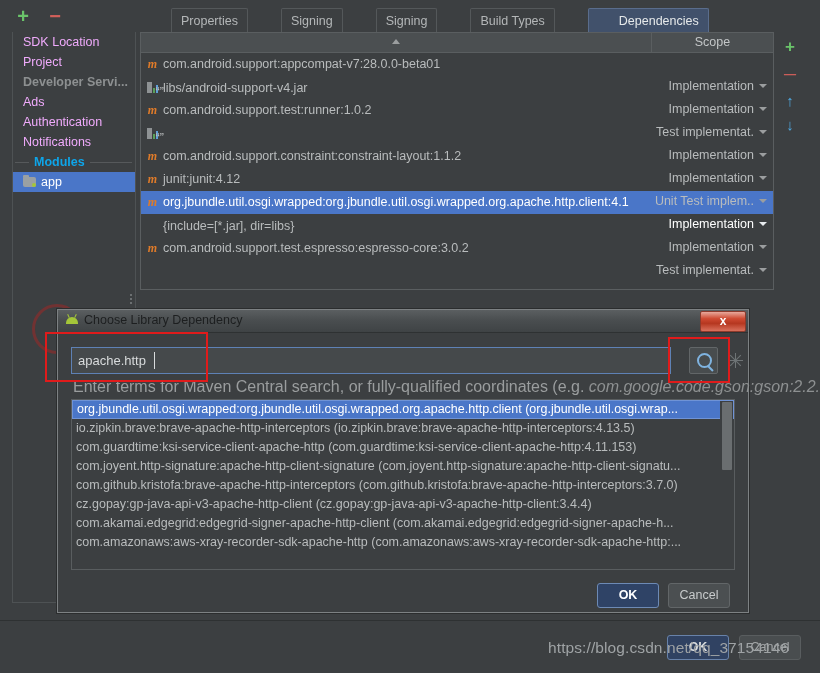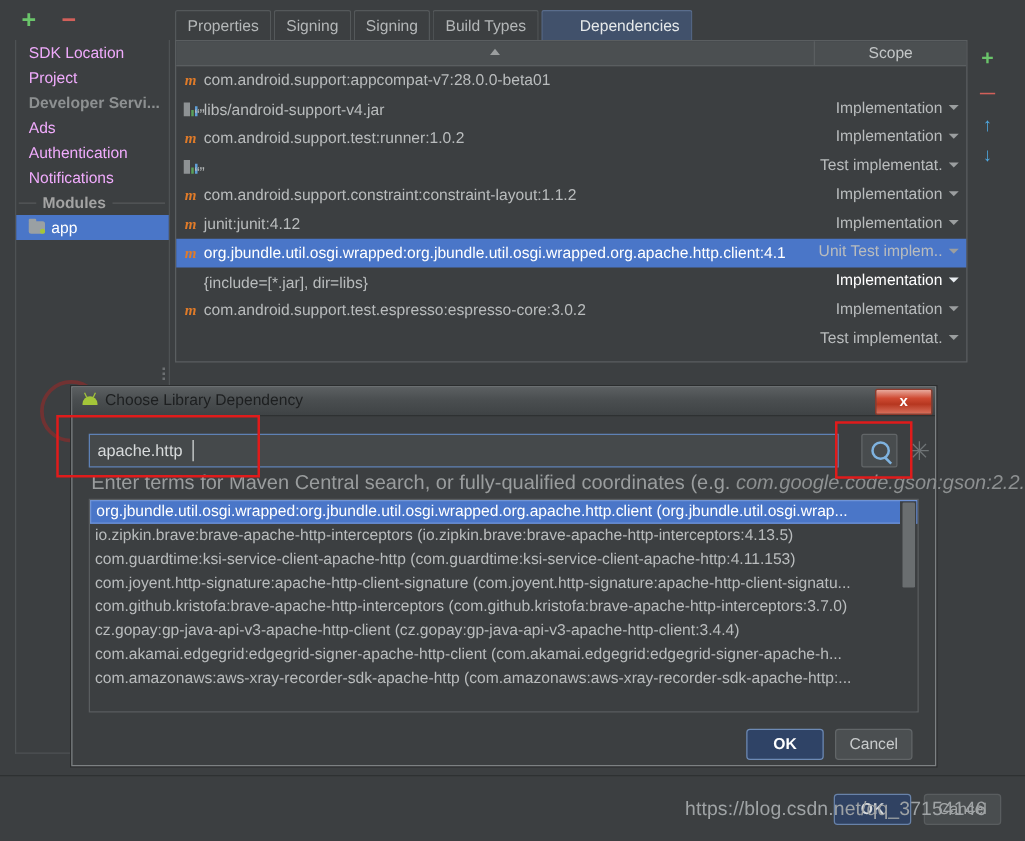--- a/index.html
+++ b/index.html
@@ -20,34 +20,34 @@
           font-size:20px;font-weight:bold;cursor:pointer;}
   #tb-add{left:13px;top:4px;color:#6ac46a;}
   #tb-rem{left:45px;top:4px;color:#d2605a;}
 
   
   #sidebar{position:absolute;left:12px;top:32px;width:124px;height:571px;
            background:#3c3f41;border:1px solid #4e5254;border-top:none;box-sizing:border-box;}
   .side-item{height:20px;line-height:20px;padding-left:10px;color:#f0abfc;font-size:12.5px;
              white-space:nowrap;overflow:hidden;cursor:default;}
   .side-item.dim{color:#8d9091;font-weight:bold;}
-  .side-sep{display:flex;align-items:center;height:20px;color:#a3a3a3;font-weight:bold;font-size:12.5px;}
+  .side-sep{display:flex;align-items:center;height:20px;color:#0ea5e9;font-weight:bold;font-size:12.5px;}
   .side-sep .ln{flex:0 0 14px;height:1px;background:#56595b;margin-right:5px;margin-left:2px;}
   .side-sep .ln2{flex:1 1 auto;height:1px;background:#56595b;margin-left:5px;margin-right:3px;}
   .side-item.sel{background:#4a76c8;color:#ffffff;}
   .folder-ic{display:inline-block;width:13px;height:11px;position:relative;vertical-align:-1px;margin-right:5px;}
   .folder-ic i{position:absolute;left:0;top:1px;width:13px;height:10px;background:#9aa0a3;border-radius:1px 2px 2px 2px;}
   .folder-ic i:before{content:"";position:absolute;left:0;top:-2px;width:6px;height:3px;background:#9aa0a3;border-radius:1px;}
   .folder-ic b{position:absolute;right:0px;bottom:0px;width:4px;height:4px;border-radius:50%;background:#a4c639;}
 
   
   #tabs{position:absolute;left:140px;top:5px;height:28px;display:flex;align-items:flex-end;}
   .tab{height:24px;line-height:24px;padding:0 9px;margin-right:2px;font-size:12.5px;
        color:#b4b7b8;background:#3c3f41;border:1px solid #54585a;border-bottom:none;
-       border-radius:2px 2px 0 0;cursor:pointer;white-space:nowrap;}
+       border-radius:2px 2px 0 0;cursor:pointer;white-space:nowrap;margin-left:31px;}
   .tab.active{background:#41516b;color:#e6e9ea;border-color:#5a6d8c;padding-left:30px;}
 
   
   #deps-panel{position:absolute;left:140px;top:32px;width:634px;height:258px;
               border:1px solid #5a5e60;box-sizing:border-box;background:#3c3f41;}
   #deps-head{display:flex;height:19px;background:#4b4f51;border-bottom:1px solid #5a5e60;}
   #dh-name{flex:1 1 auto;position:relative;border-right:1px solid #5a5e60;}
   #dh-name .sortarrow{position:absolute;left:50%;top:6px;margin-left:-4px;width:0;height:0;
      border-left:4px solid transparent;border-right:4px solid transparent;border-bottom:5px solid #9b9e9f;}
   #dh-scope{flex:0 0 121px;text-align:center;line-height:19px;font-size:12.5px;color:#c3c6c7;}

